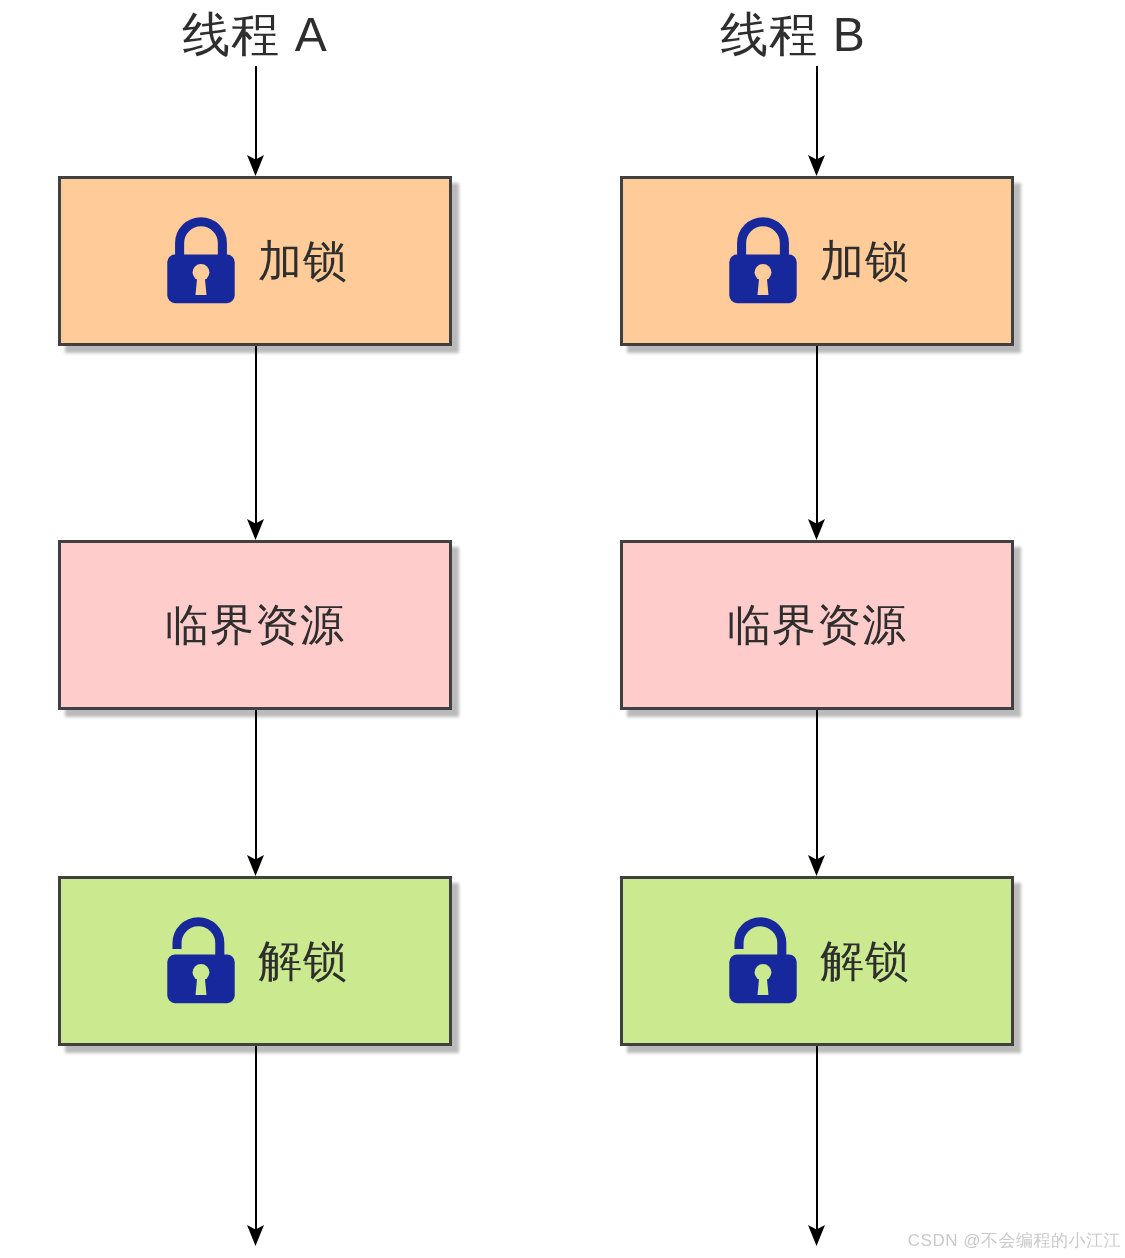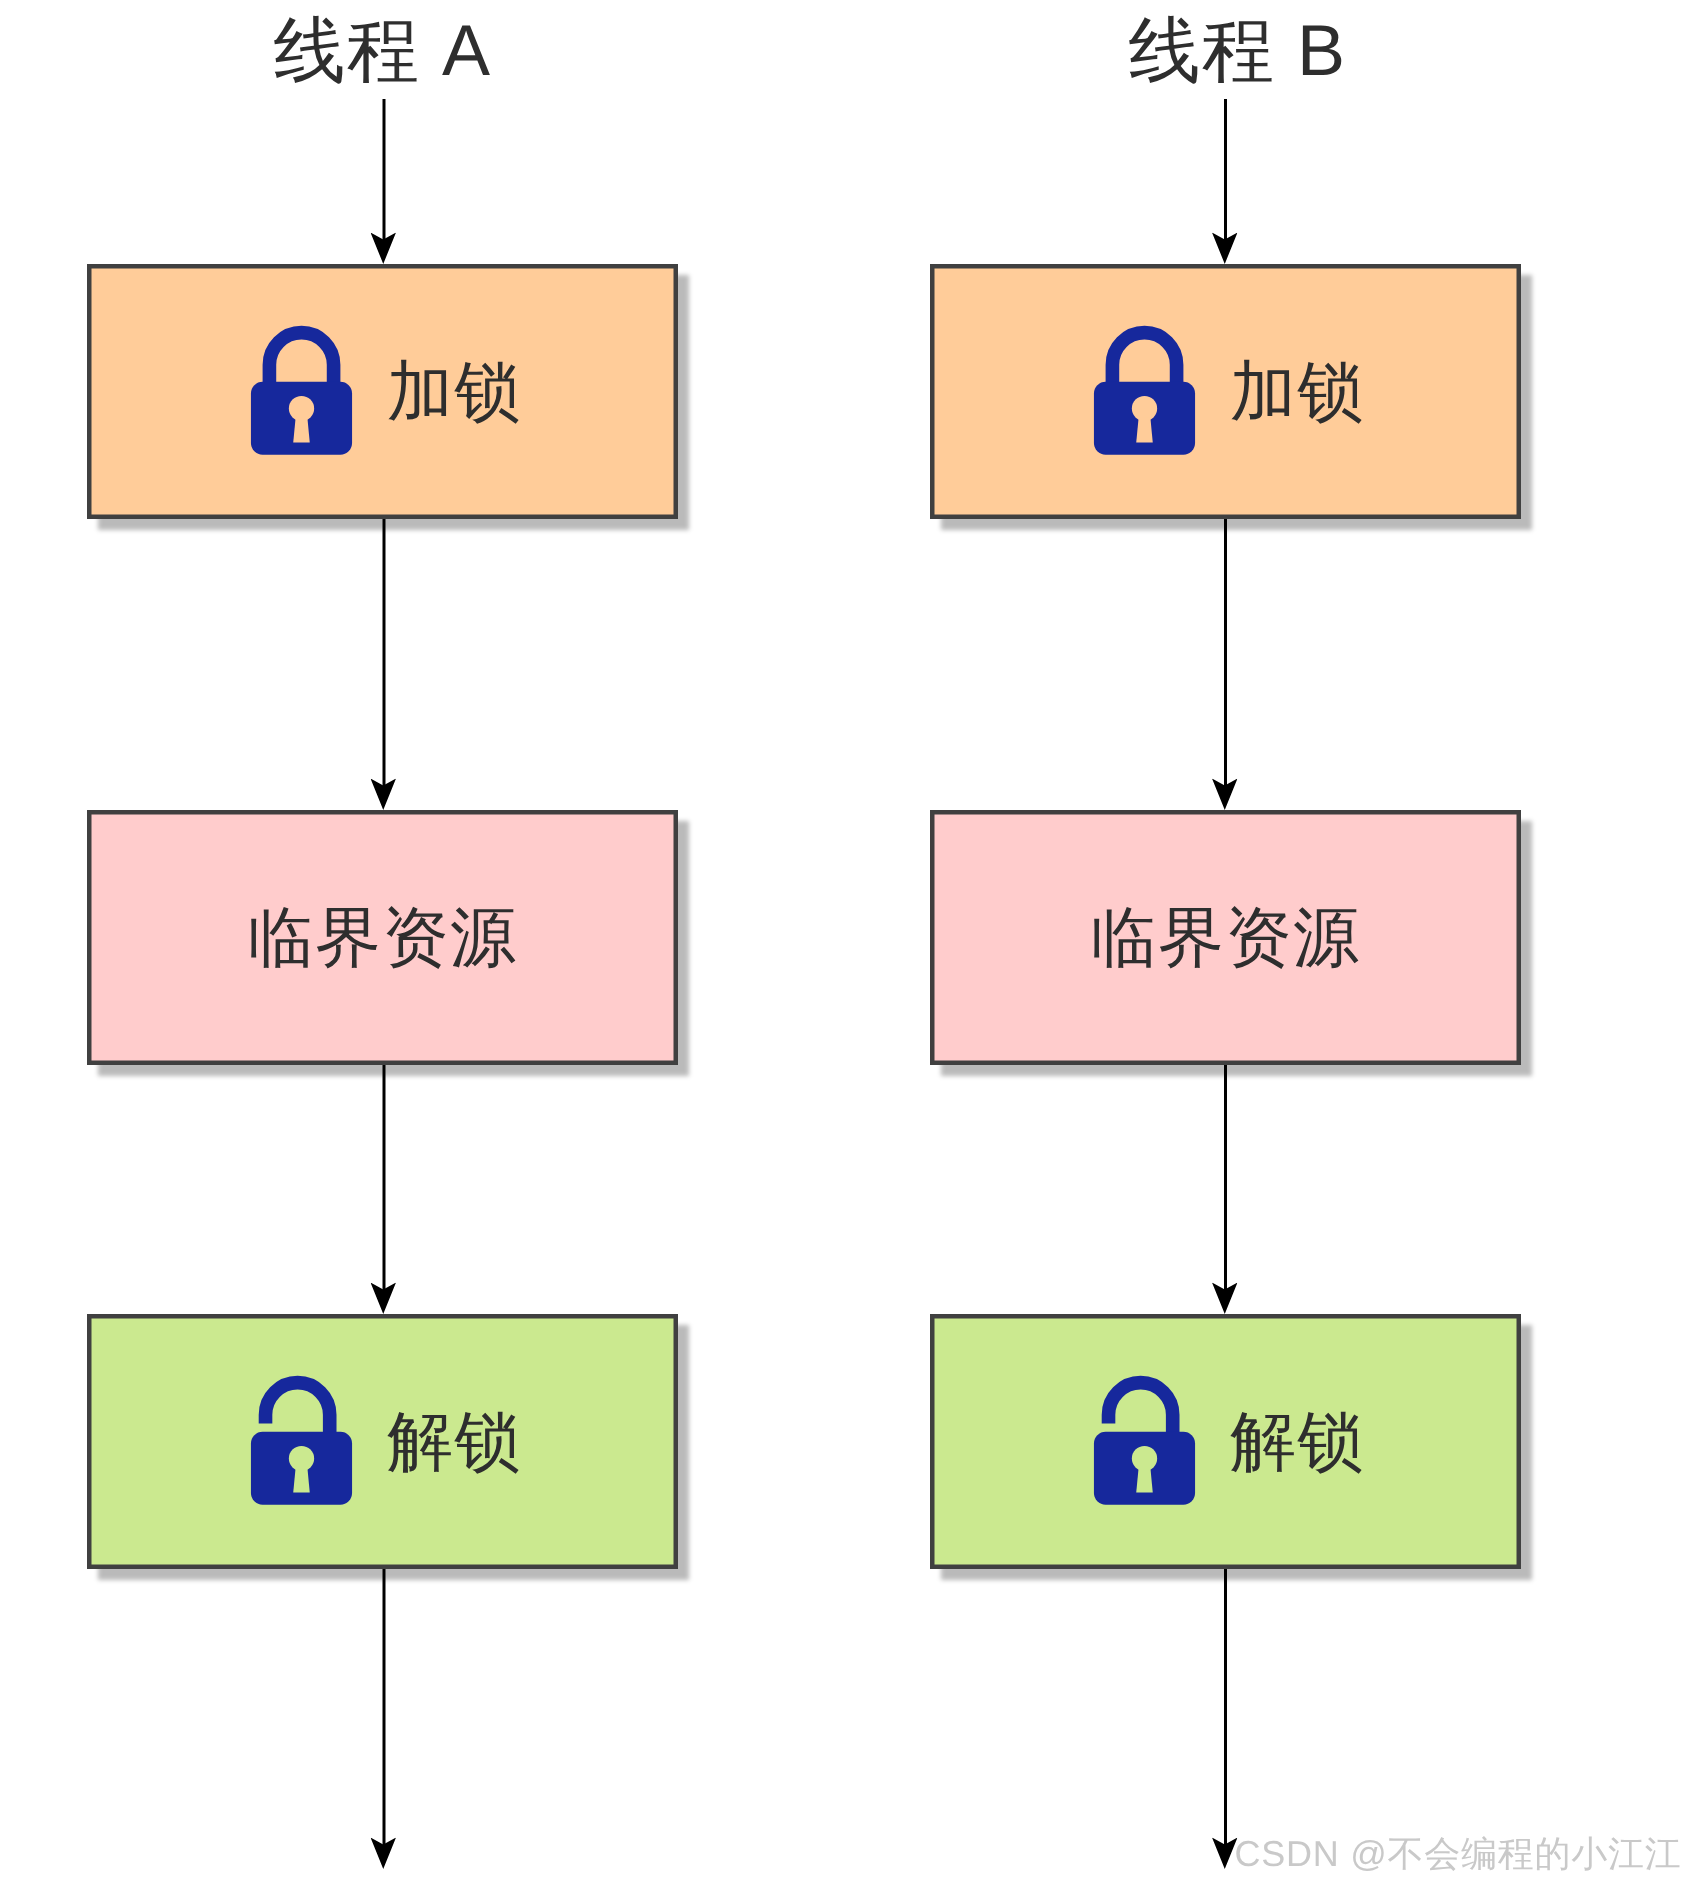--- a/index.html
+++ b/index.html
@@ -35,21 +35,21 @@
 
   .arrow{position:absolute;width:17px;}
   .arrow-line{position:absolute;left:7.5px;top:0;bottom:13px;width:2px;background:var(--arrow);}
   .arrow-head{
     position:absolute;left:0;bottom:0;width:17px;height:21px;background:var(--arrow);
     clip-path:polygon(50% 100%, 100% 0%, 50% 22%, 0% 0%);
   }
 
   .watermark{
     position:absolute;right:4px;bottom:6px;
-    font-size:24px;color:var(--watermark-text);letter-spacing:0.5px;
+    font-size:17px;color:var(--watermark-text);letter-spacing:0.5px;
   }
 </style>
 </head>
 <body>
 
 <div class="diagram">
 
   <div class="thread-title" style="left:58px;">线程 A</div>
 
   <div class="arrow" style="left:247px;top:66px;height:110px;">
@@ -93,21 +93,21 @@
       </svg>
     </span>
     <span class="box-label">解锁</span>
   </div>
 
   <div class="arrow" style="left:247px;top:1046px;height:200px;">
     <div class="arrow-line"></div>
     <div class="arrow-head"></div>
   </div>
 
-  <div class="thread-title" style="left:628px;">线程 B</div>
+  <div class="thread-title" style="left:596px;">线程 B</div>
 
   <div class="arrow" style="left:808px;top:66px;height:110px;">
     <div class="arrow-line"></div>
     <div class="arrow-head"></div>
   </div>
 
   <div class="box fill-lock" style="left:620px;top:176px;">
     <span class="lock-wrap">
       <svg class="lock-svg" viewBox="0 0 24 29" width="78" height="94" aria-hidden="true">
         <path class="shackle" d="M5.4 13.5 V9 a6.6 6.6 0 0 1 13.2 0 V13.5"></path>

